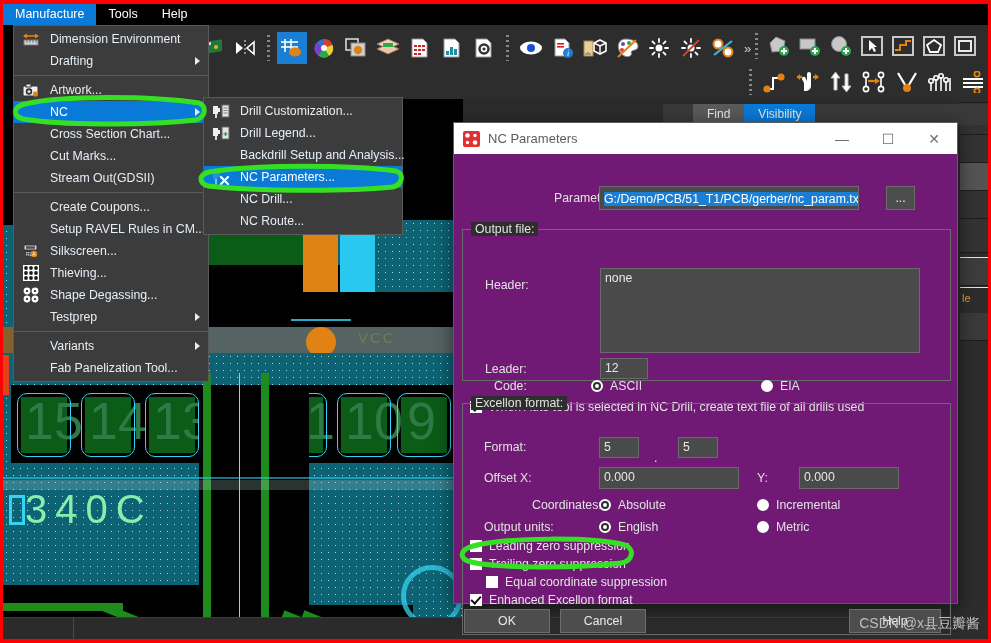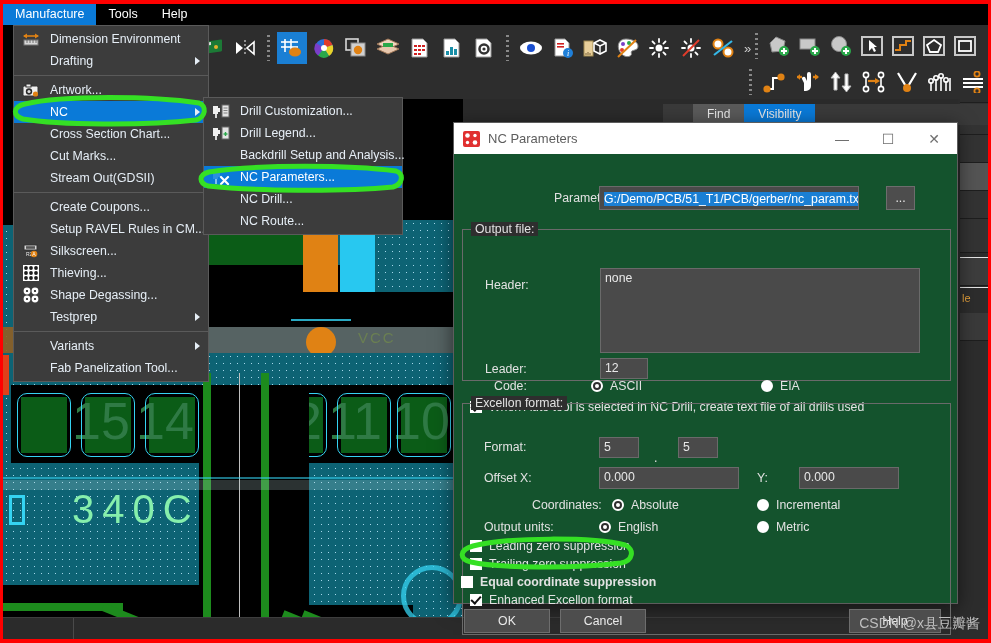--- a/index.html
+++ b/index.html
@@ -55,21 +55,20 @@
   .pcb-green-tr { position: absolute; background: #1d8b1d; }
   .pcb-cyan-line { position: absolute; background: #35d3f2; }
   .pcb-cyanfill { position: absolute; background: #28c8f0; }
   .pcb-orange { position: absolute; background: #e08214; }
   .pcb-greyband { position: absolute; background: rgba(190,220,220,.45); }
   .pcb-text {
     position: absolute;
     color: #2f7a45;
     font-family: "Liberation Sans", sans-serif;
     font-weight: 400;
-    margin-left: 47px;
   }
   .pcb-label-vcc {
     position: absolute; color: #6a7f52; font-size: 15px;
     letter-spacing: 2px;
   }
 
   
   #toolbar-strip {
     left: 191px; top: 21px; width: 794px; height: 74px;
     background: #2d2d2d;
@@ -155,21 +154,21 @@
   }
   #menu-manufacture { left: 10px; top: 21px; width: 196px; }
   #menu-nc { left: 200px; top: 93px; width: 200px; }
 
   
   .marker { position: absolute; z-index: 80; pointer-events: none; }
 
   
   #dlg {
     left: 450px; top: 118px; width: 505px; height: 482px;
-    background: #14532d;
+    background: #701a75;
     border: 1px solid #5d5d5d;
     z-index: 70;
     box-shadow: 0 4px 18px rgba(0,0,0,.55);
   }
   #dlg-title {
     height: 31px; background: #ffffff;
     display: flex; align-items: center;
   }
   #dlg-title .t-txt {
     margin-left: 8px; color: #5d5d5d; font-size: 13px;
@@ -936,21 +935,21 @@
           <span>0.000</span>
         </div>
         <span class="lbl" style="position:absolute;left:303px;">Y:</span>
         <div class="field" style="position:absolute;left:345px;width:100px;height:22px;">
           <span>0.000</span>
         </div>
       </div>
 
       <div class="row" style="left:0;top:351px;width:505px;">
         <span class="lbl" style="position:absolute;left:30px;margin-left:48px;">Coordinates:</span>
-        <span class="opt" style="position:absolute;left:158px;">
+        <span class="opt" style="position:absolute;left:145px;">
           <span class="radio on"></span>
           <span class="lbl">Absolute</span>
         </span>
         <span class="opt" style="position:absolute;left:303px;">
           <span class="radio off"></span>
           <span class="lbl">Incremental</span>
         </span>
       </div>
 
       <div class="row" style="left:0;top:373px;width:505px;">
@@ -971,21 +970,21 @@
           <span class="lbl">Leading zero suppression</span>
         </span>
       </div>
       <div class="row" style="left:0;top:410px;width:505px;">
         <span class="opt" style="position:absolute;left:16px;">
           <span class="check"></span>
           <span class="lbl">Trailing zero suppression</span>
         </span>
       </div>
       <div class="row" style="left:0;top:428px;width:505px;">
-        <span class="opt" style="position:absolute;left:7px;font-weight:bold;">
+        <span class="opt" style="position:absolute;left:32px;">
           <span class="check"></span>
           <span class="lbl">Equal coordinate suppression</span>
         </span>
       </div>
       <div class="row" style="left:0;top:446px;width:505px;">
         <span class="opt" style="position:absolute;left:16px;">
           <span class="check on"></span>
           <span class="lbl">Enhanced Excellon format</span>
         </span>
       </div>

